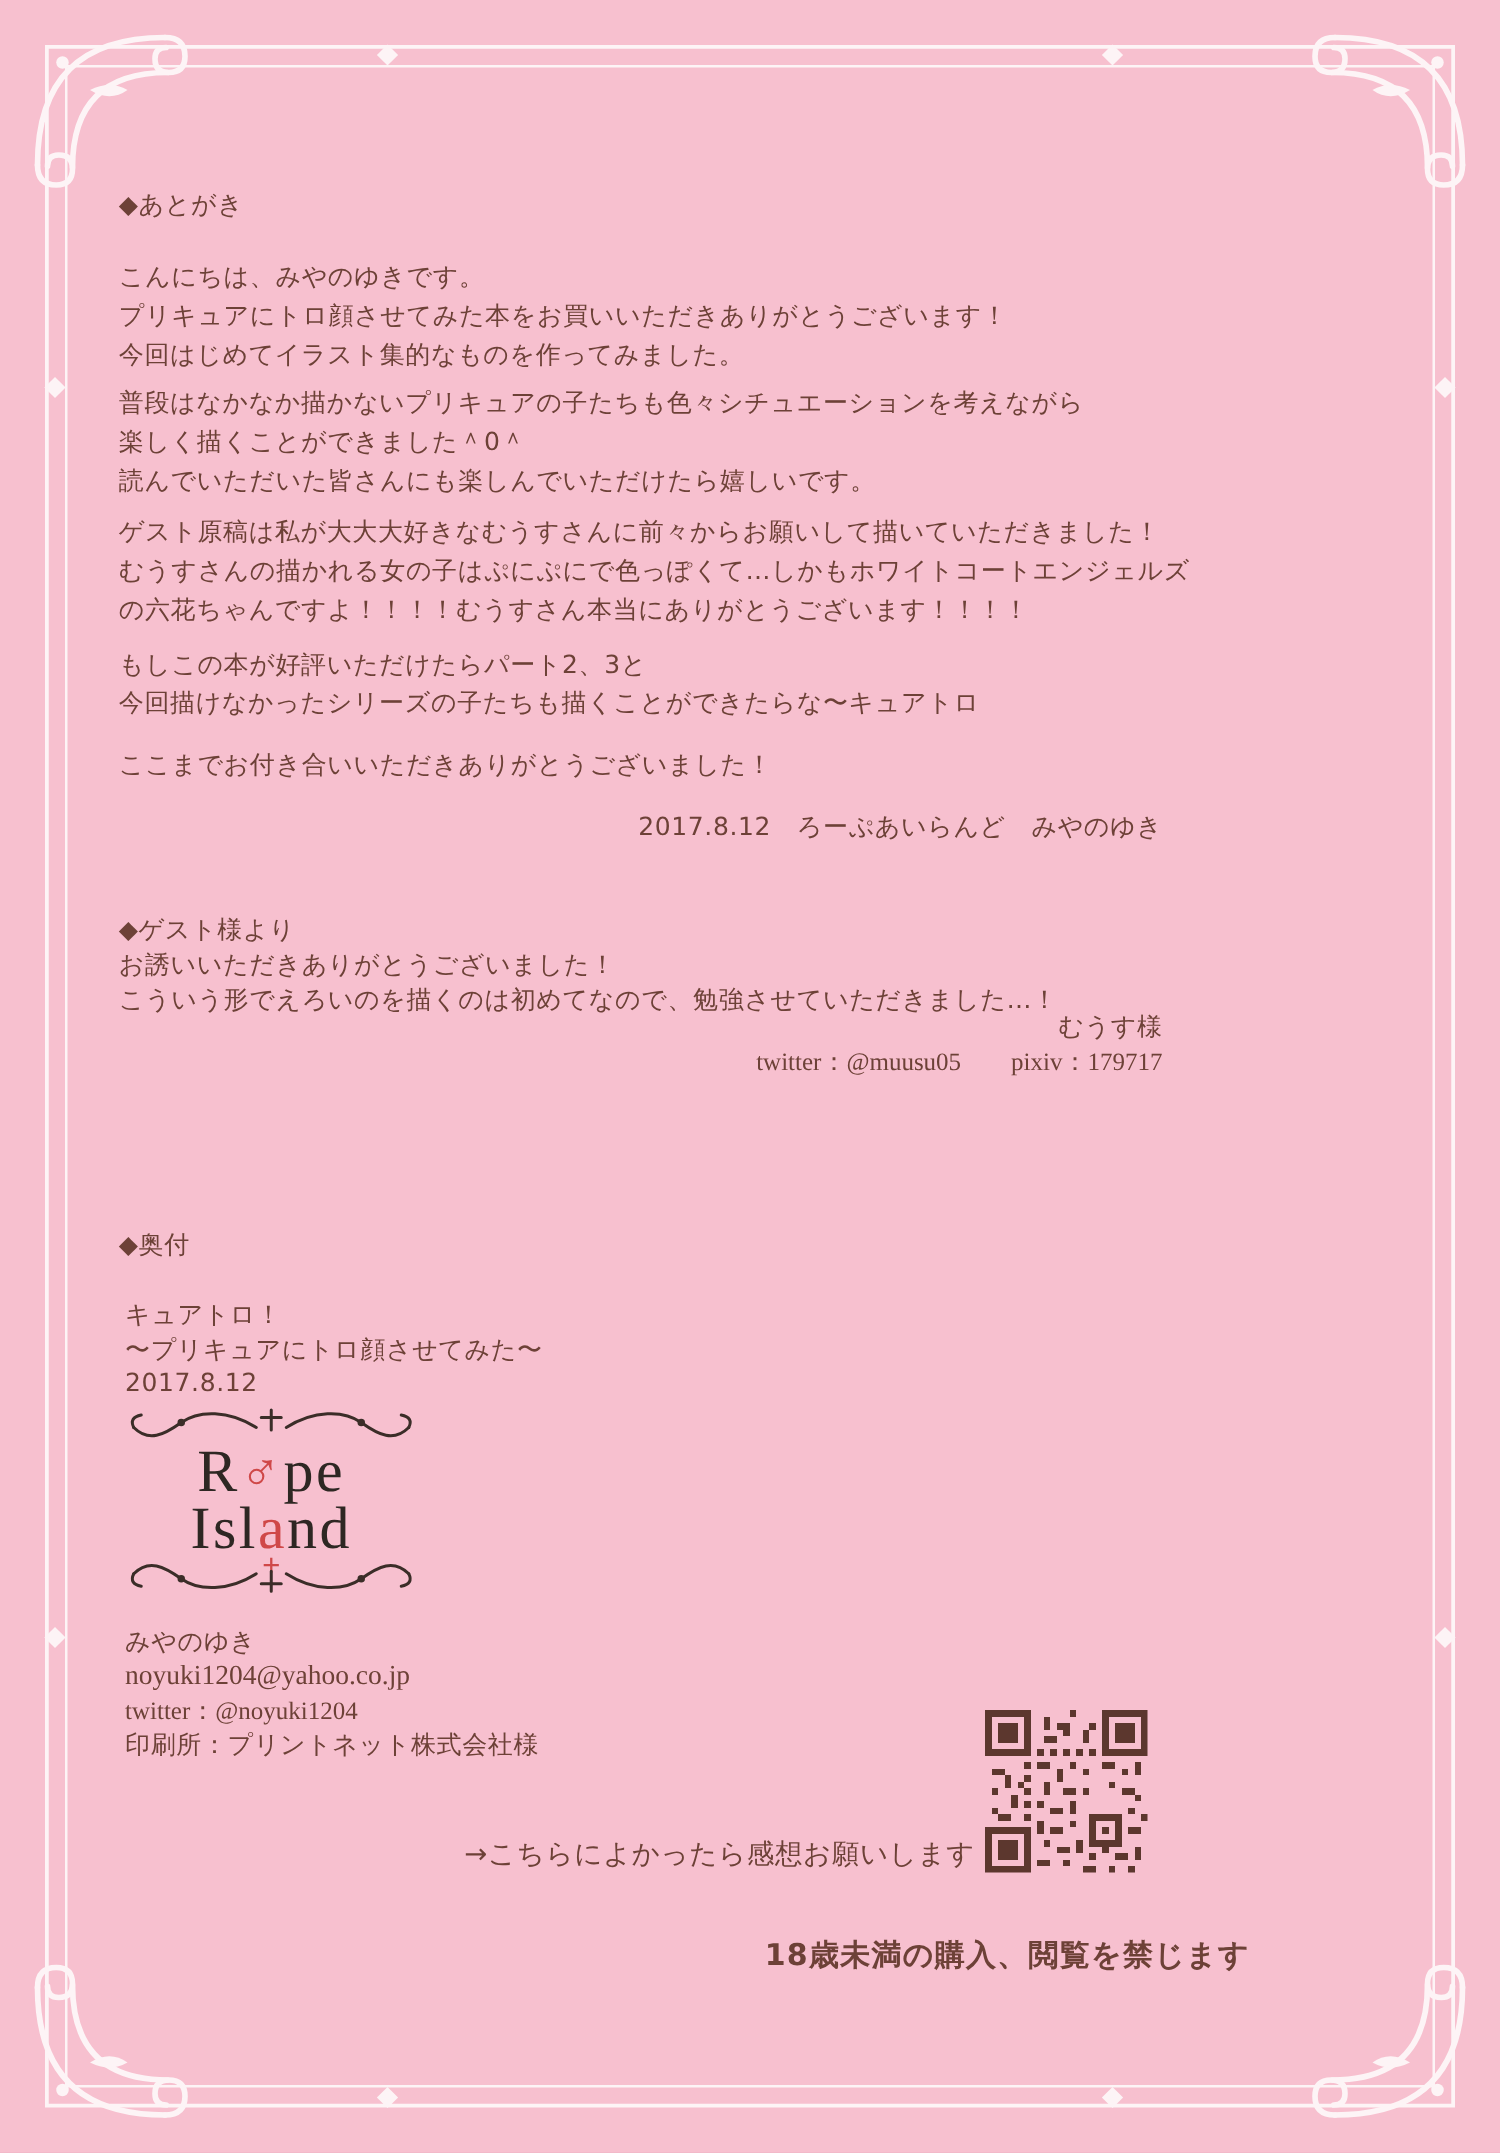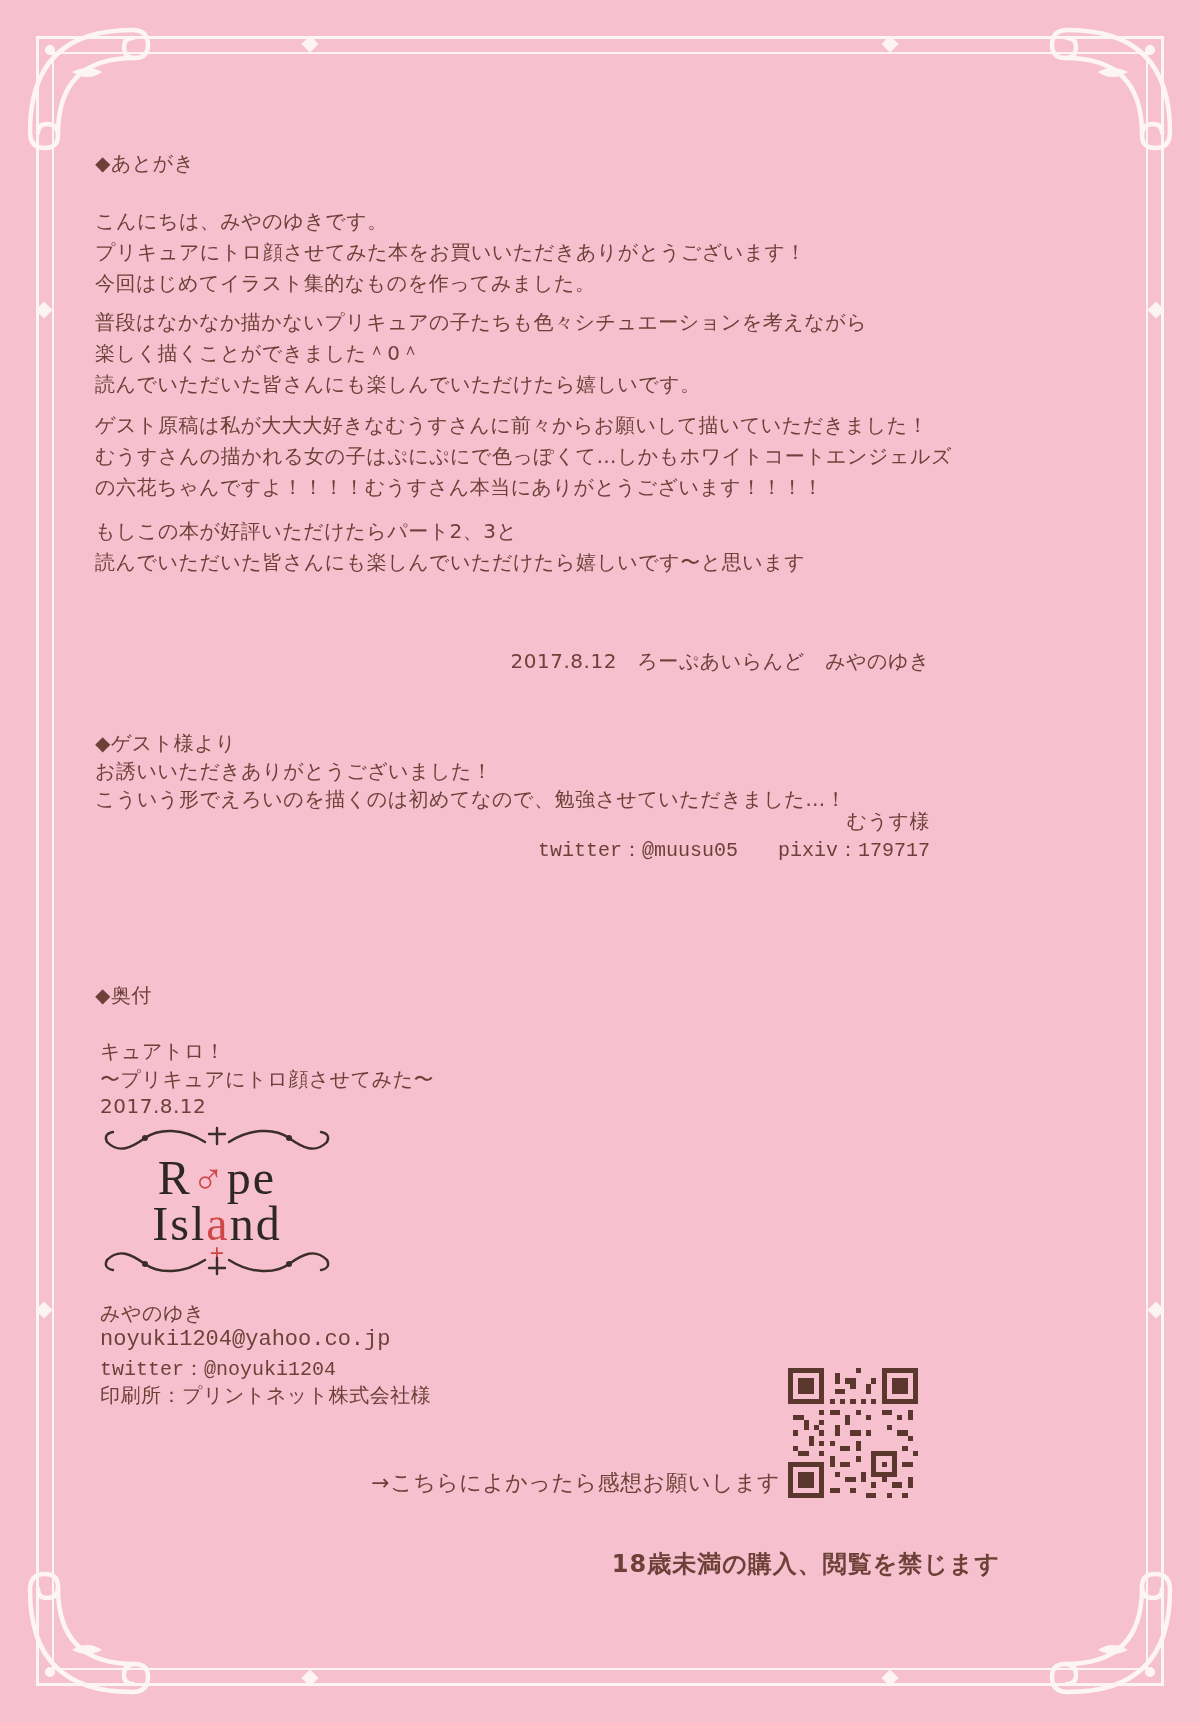--- a/index.html
+++ b/index.html
@@ -25,21 +25,21 @@
   .corner.tl{left:16px;top:16px;}
   .corner.tr{right:16px;top:16px;transform:scaleX(-1);}
   .corner.bl{left:16px;bottom:16px;transform:scaleY(-1);}
   .corner.br{right:16px;bottom:16px;transform:scale(-1,-1);}
   .edge-diamond{position:absolute;width:12px;height:12px;background:var(--frame);
     transform:rotate(45deg);pointer-events:none;}
   
   .t{position:absolute;white-space:nowrap;color:var(--ink);
     font-size:20px;letter-spacing:.5px;}
   .ra{text-align:right;}
-  .mono{font-family:Liberation Mono, monospace;letter-spacing:0;}
+  .mono{font-family:Liberation Serif, serif;letter-spacing:0;}
   .big-notice{font-size:24px;font-weight:bold;letter-spacing:1px;}
   .qr-note{font-size:22px;}
   
   .logo{position:absolute;left:92px;top:1122px;width:250px;height:172px;text-align:center;}
   .logo .words{font-family:Liberation Serif, serif;color:var(--logo-black);
     font-size:48px;line-height:44px;letter-spacing:2px;}
   .logo .red{color:var(--logo-red);}
   .logo .mars{font-size:44px;}
   .logo .a-cross{position:relative;display:inline-block;}
   .logo .a-cross .cross{position:absolute;left:50%;top:30px;transform:translateX(-50%);
@@ -113,22 +113,23 @@
 
   <div class="t" style="left:95px;top:309px">普段はなかなか描かないプリキュアの子たちも色々シチュエーションを考えながら</div>
   <div class="t" style="left:95px;top:340px">楽しく描くことができました＾0＾</div>
   <div class="t" style="left:95px;top:371px">読んでいただいた皆さんにも楽しんでいただけたら嬉しいです。</div>
 
   <div class="t" style="left:95px;top:412px">ゲスト原稿は私が大大大好きなむうすさんに前々からお願いして描いていただきました！</div>
   <div class="t" style="left:95px;top:443px">むうすさんの描かれる女の子はぷにぷにで色っぽくて…しかもホワイトコートエンジェルズ</div>
   <div class="t" style="left:95px;top:474px">の六花ちゃんですよ！！！！むうすさん本当にありがとうございます！！！！</div>
 
   <div class="t" style="left:95px;top:518px">もしこの本が好評いただけたらパート2、3と</div>
-  <div class="t" style="left:95px;top:549px">読んでいただいた皆さんにも楽しんでいただけたら嬉しいです〜と思います</div>
-
+  <div class="t" style="left:95px;top:549px">今回描けなかったシリーズの子たちも描くことができたらな〜キュアトロ</div>
+
+  <div class="t" style="left:95px;top:598px">ここまでお付き合いいただきありがとうございました！</div>
 
   <div class="t ra" style="right:270px;top:648px">2017.8.12　ろーぷあいらんど　みやのゆき</div>
 
   <div class="t" style="left:95px;top:730px">◆ゲスト様より</div>
   <div class="t" style="left:95px;top:758px">お誘いいただきありがとうございました！</div>
   <div class="t" style="left:95px;top:786px">こういう形でえろいのを描くのは初めてなので、勉強させていただきました…！</div>
   <div class="t ra" style="right:270px;top:808px">むうす様</div>
   <div class="t ra mono" style="right:270px;top:836px">twitter：@muusu05　　pixiv：179717</div>
 
   <div class="t" style="left:95px;top:982px">◆奥付</div>

